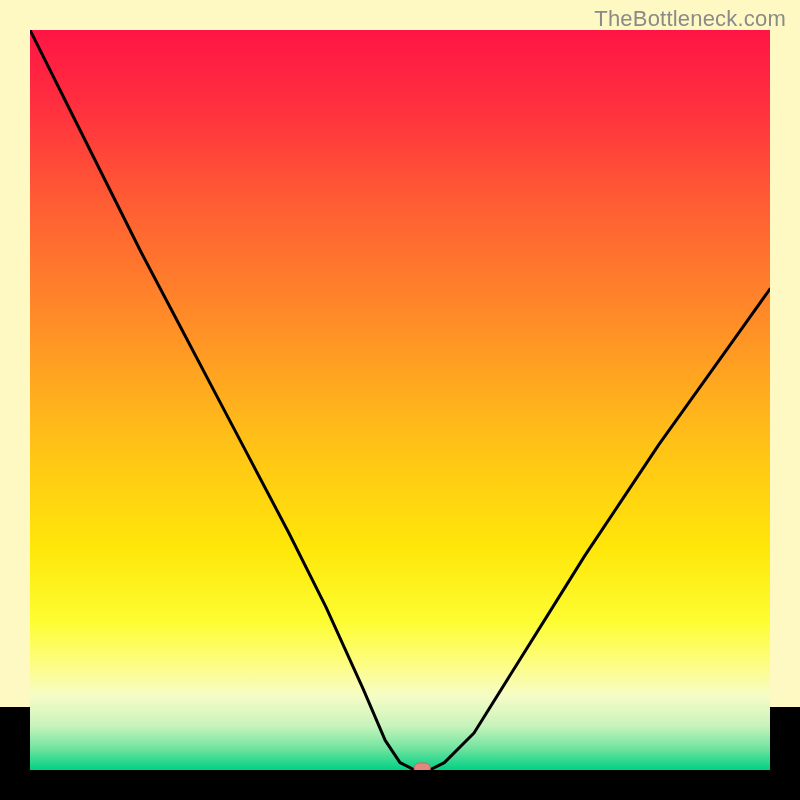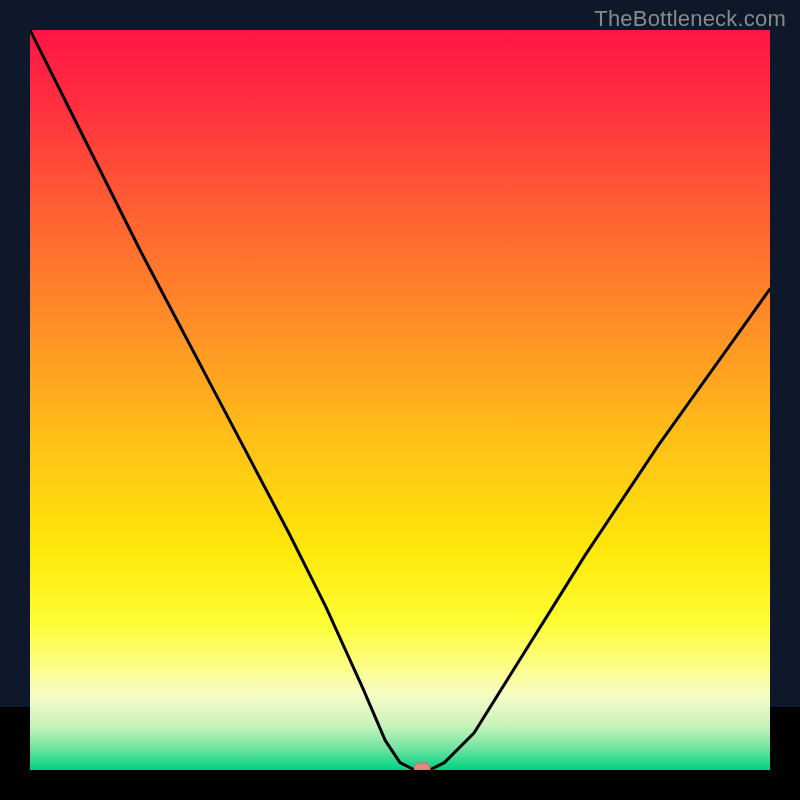--- a/index.html
+++ b/index.html
@@ -8,21 +8,21 @@
     width: 800px;
     height: 800px;
     background: #000;
     overflow: hidden;
     font-family: Arial, Helvetica, sans-serif;
   }
   .outer {
     position: relative;
     width: 800px;
     height: 707px;
-    background: #0f172a;
+    background: #fef9c3;
   }
   .plot {
     position: absolute;
     left: 30px;
     top: 30px;
     width: 740px;
     height: 740px;
   }
   .watermark {
     position: absolute;

